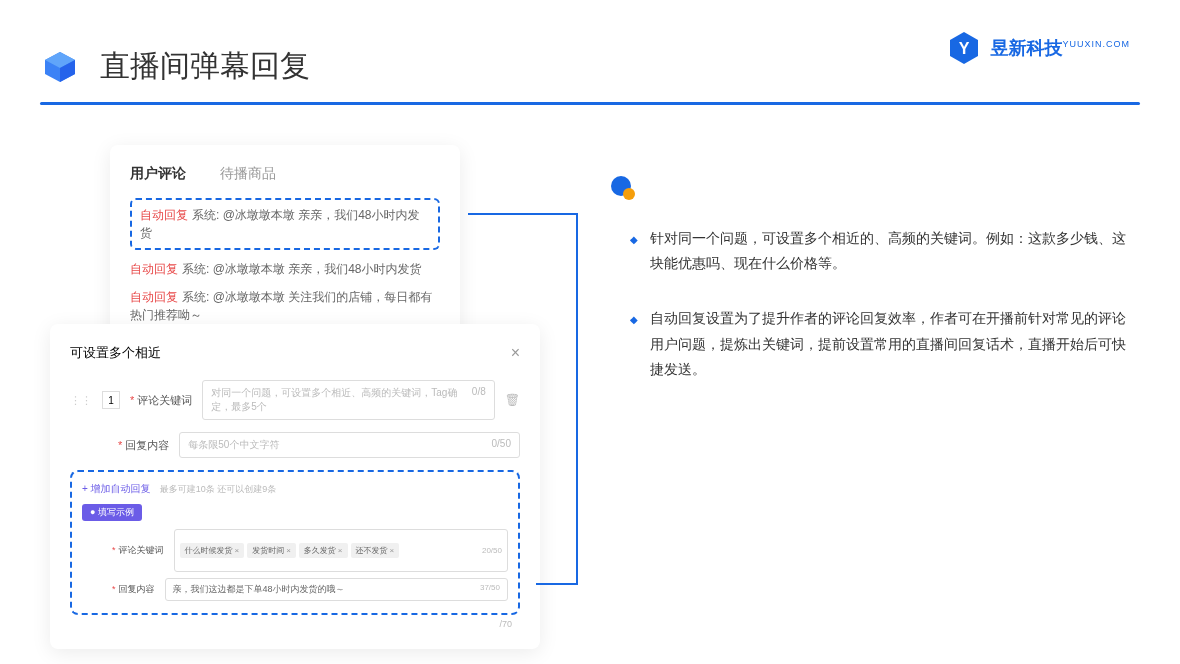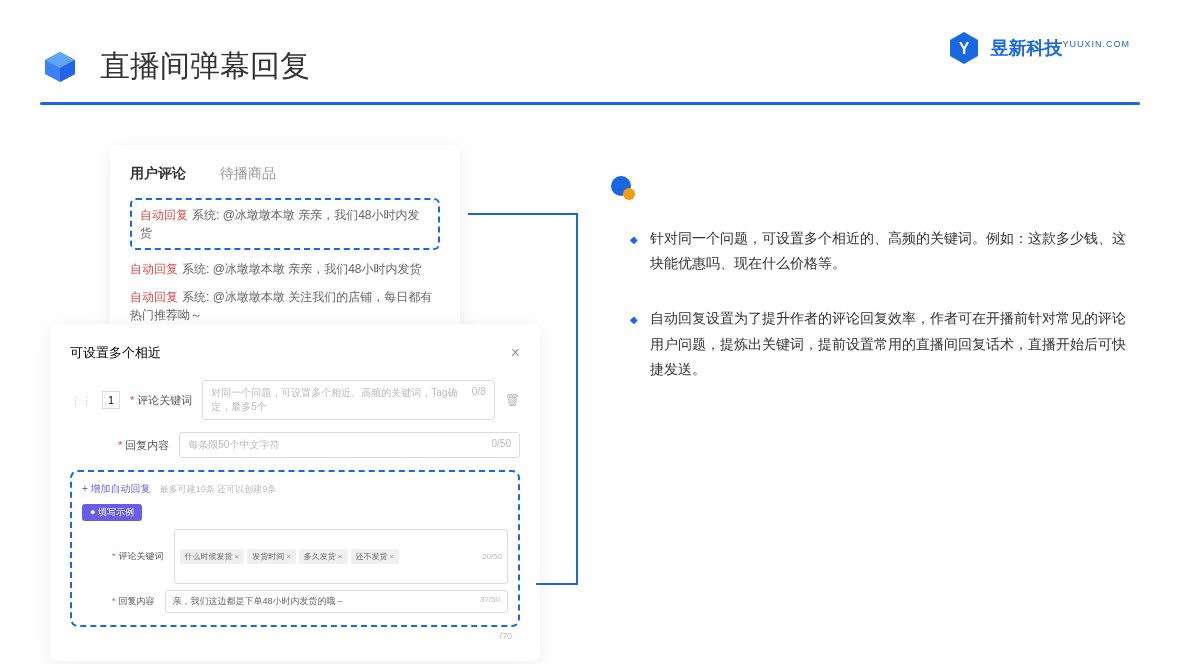--- a/index.html
+++ b/index.html
@@ -38,21 +38,21 @@
 .dot-red { color: #e84a4a; margin-right: 3px; }
 .field-label { color: #555; font-size: 11px; white-space: nowrap; }
 .field-input { flex: 1; border: 1px solid #ddd; border-radius: 3px; padding: 5px 8px; font-size: 10px; color: #bbb; position: relative; display: flex; justify-content: space-between; }
 .char-count { color: #bbb; font-size: 10px; }
 .trash-icon { color: #bbb; font-size: 12px; }
 
 .highlighted-section { border: 2px dashed #1868e3; border-radius: 8px; padding: 10px; margin-top: 8px; }
 .add-link { color: #6b5ce7; font-size: 10px; margin-bottom: 8px; display: inline-block; text-align: center; }
 .hint-gray { color: #bbb; font-size: 9px; margin-left: 6px; }
 .example-badge { background: #6b5ce7; color: #fff; font-size: 9px; padding: 2px 8px; border-radius: 3px; display: inline-block; margin-bottom: 8px; }
-.tag-input { flex: 1; border: 1px solid #ddd; border-radius: 3px; padding: 19px 5px; display: flex; align-items: center; gap: 10px; justify-content: space-between; }
+.tag-input { flex: 1; border: 1px solid #ddd; border-radius: 3px; padding: 13px 5px; display: flex; align-items: center; gap: 10px; justify-content: space-between; }
 .tags-wrap { display: flex; gap: 3px; flex-wrap: wrap; }
 .tag { background: #f0f0f0; font-size: 8px; padding: 2px 5px; border-radius: 2px; color: #666; }
 .tag::after { content: "×"; margin-left: 2px; color: #999; }
 .example-text { flex: 1; border: 1px solid #ddd; border-radius: 3px; padding: 4px 7px; font-size: 9px; color: #666; display: flex; justify-content: space-between; }
 
 .section-header { display: flex; align-items: center; margin-bottom: 25px; }
 .bullet-icon { width: 26px; height: 26px; margin-right: 12px; position: relative; }
 .section-title { font-size: 21px; color: #333; }
 .bullet-list { list-style: none; padding-left: 20px; }
 .bullet-item { position: relative; padding-left: 20px; margin-bottom: 30px; font-size: 14px; color: #333; line-height: 1.8; }

